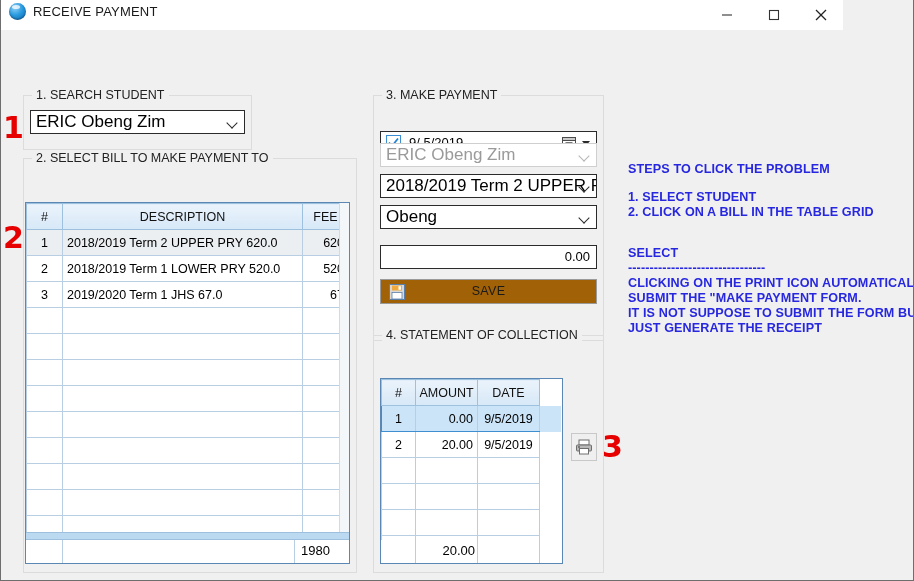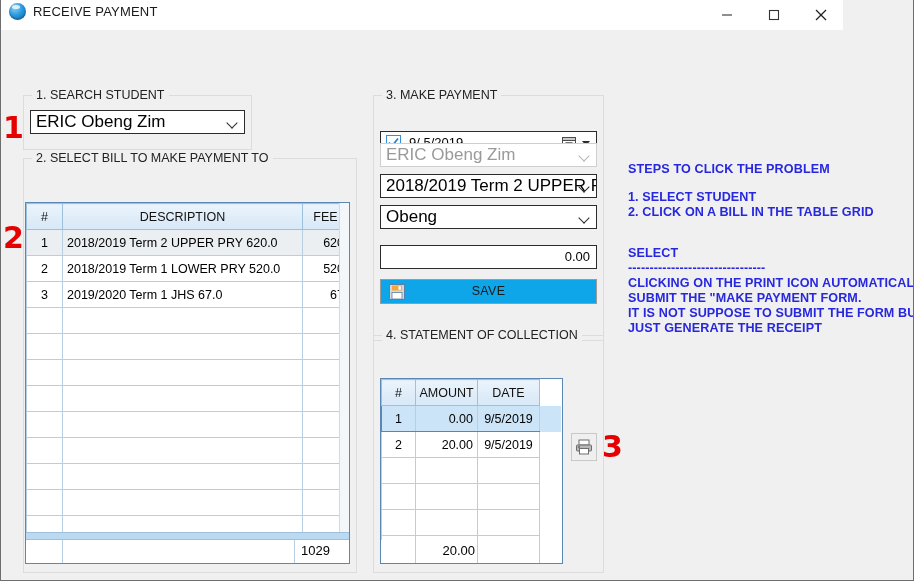--- a/index.html
+++ b/index.html
@@ -191,21 +191,21 @@
     color: #000;
   }
 
   
   .savebtn {
     position: absolute;
     left: 379px; top: 249px;
     width: 217px; height: 25px;
     box-sizing: border-box;
     border: 1px solid #9a9a9a;
-    background: #0ea5e9;
+    background: #a16207;
     cursor: default;
   }
   .savebtn .lbl {
     position: absolute;
     left: 0; right: 0; top: 4px;
     text-align: center;
     font-size: 12.5px;
     color: #1a1a1a;
     letter-spacing: .3px;
   }
@@ -454,21 +454,21 @@
               <td>&nbsp;</td>
             </tr>
           </tbody>
       </table>
       <div class="grid-scroll"></div>
       <div class="grid-footer">
         <div class="bar"></div>
         <div class="ftr-row">
           <div class="ftr-rule" style="left:36px"></div>
           <div class="ftr-rule" style="left:268px"></div>
-          <div class="ftr-val" style="right:19px">1029</div>
+          <div class="ftr-val" style="right:19px">1980</div>
         </div>
       </div>
     </div>
 
     <div class="group" id="grp-payment">
       <div class="legend">3. MAKE PAYMENT</div>
     </div>
 
     <div class="datepick">
       <div class="dp-check">

